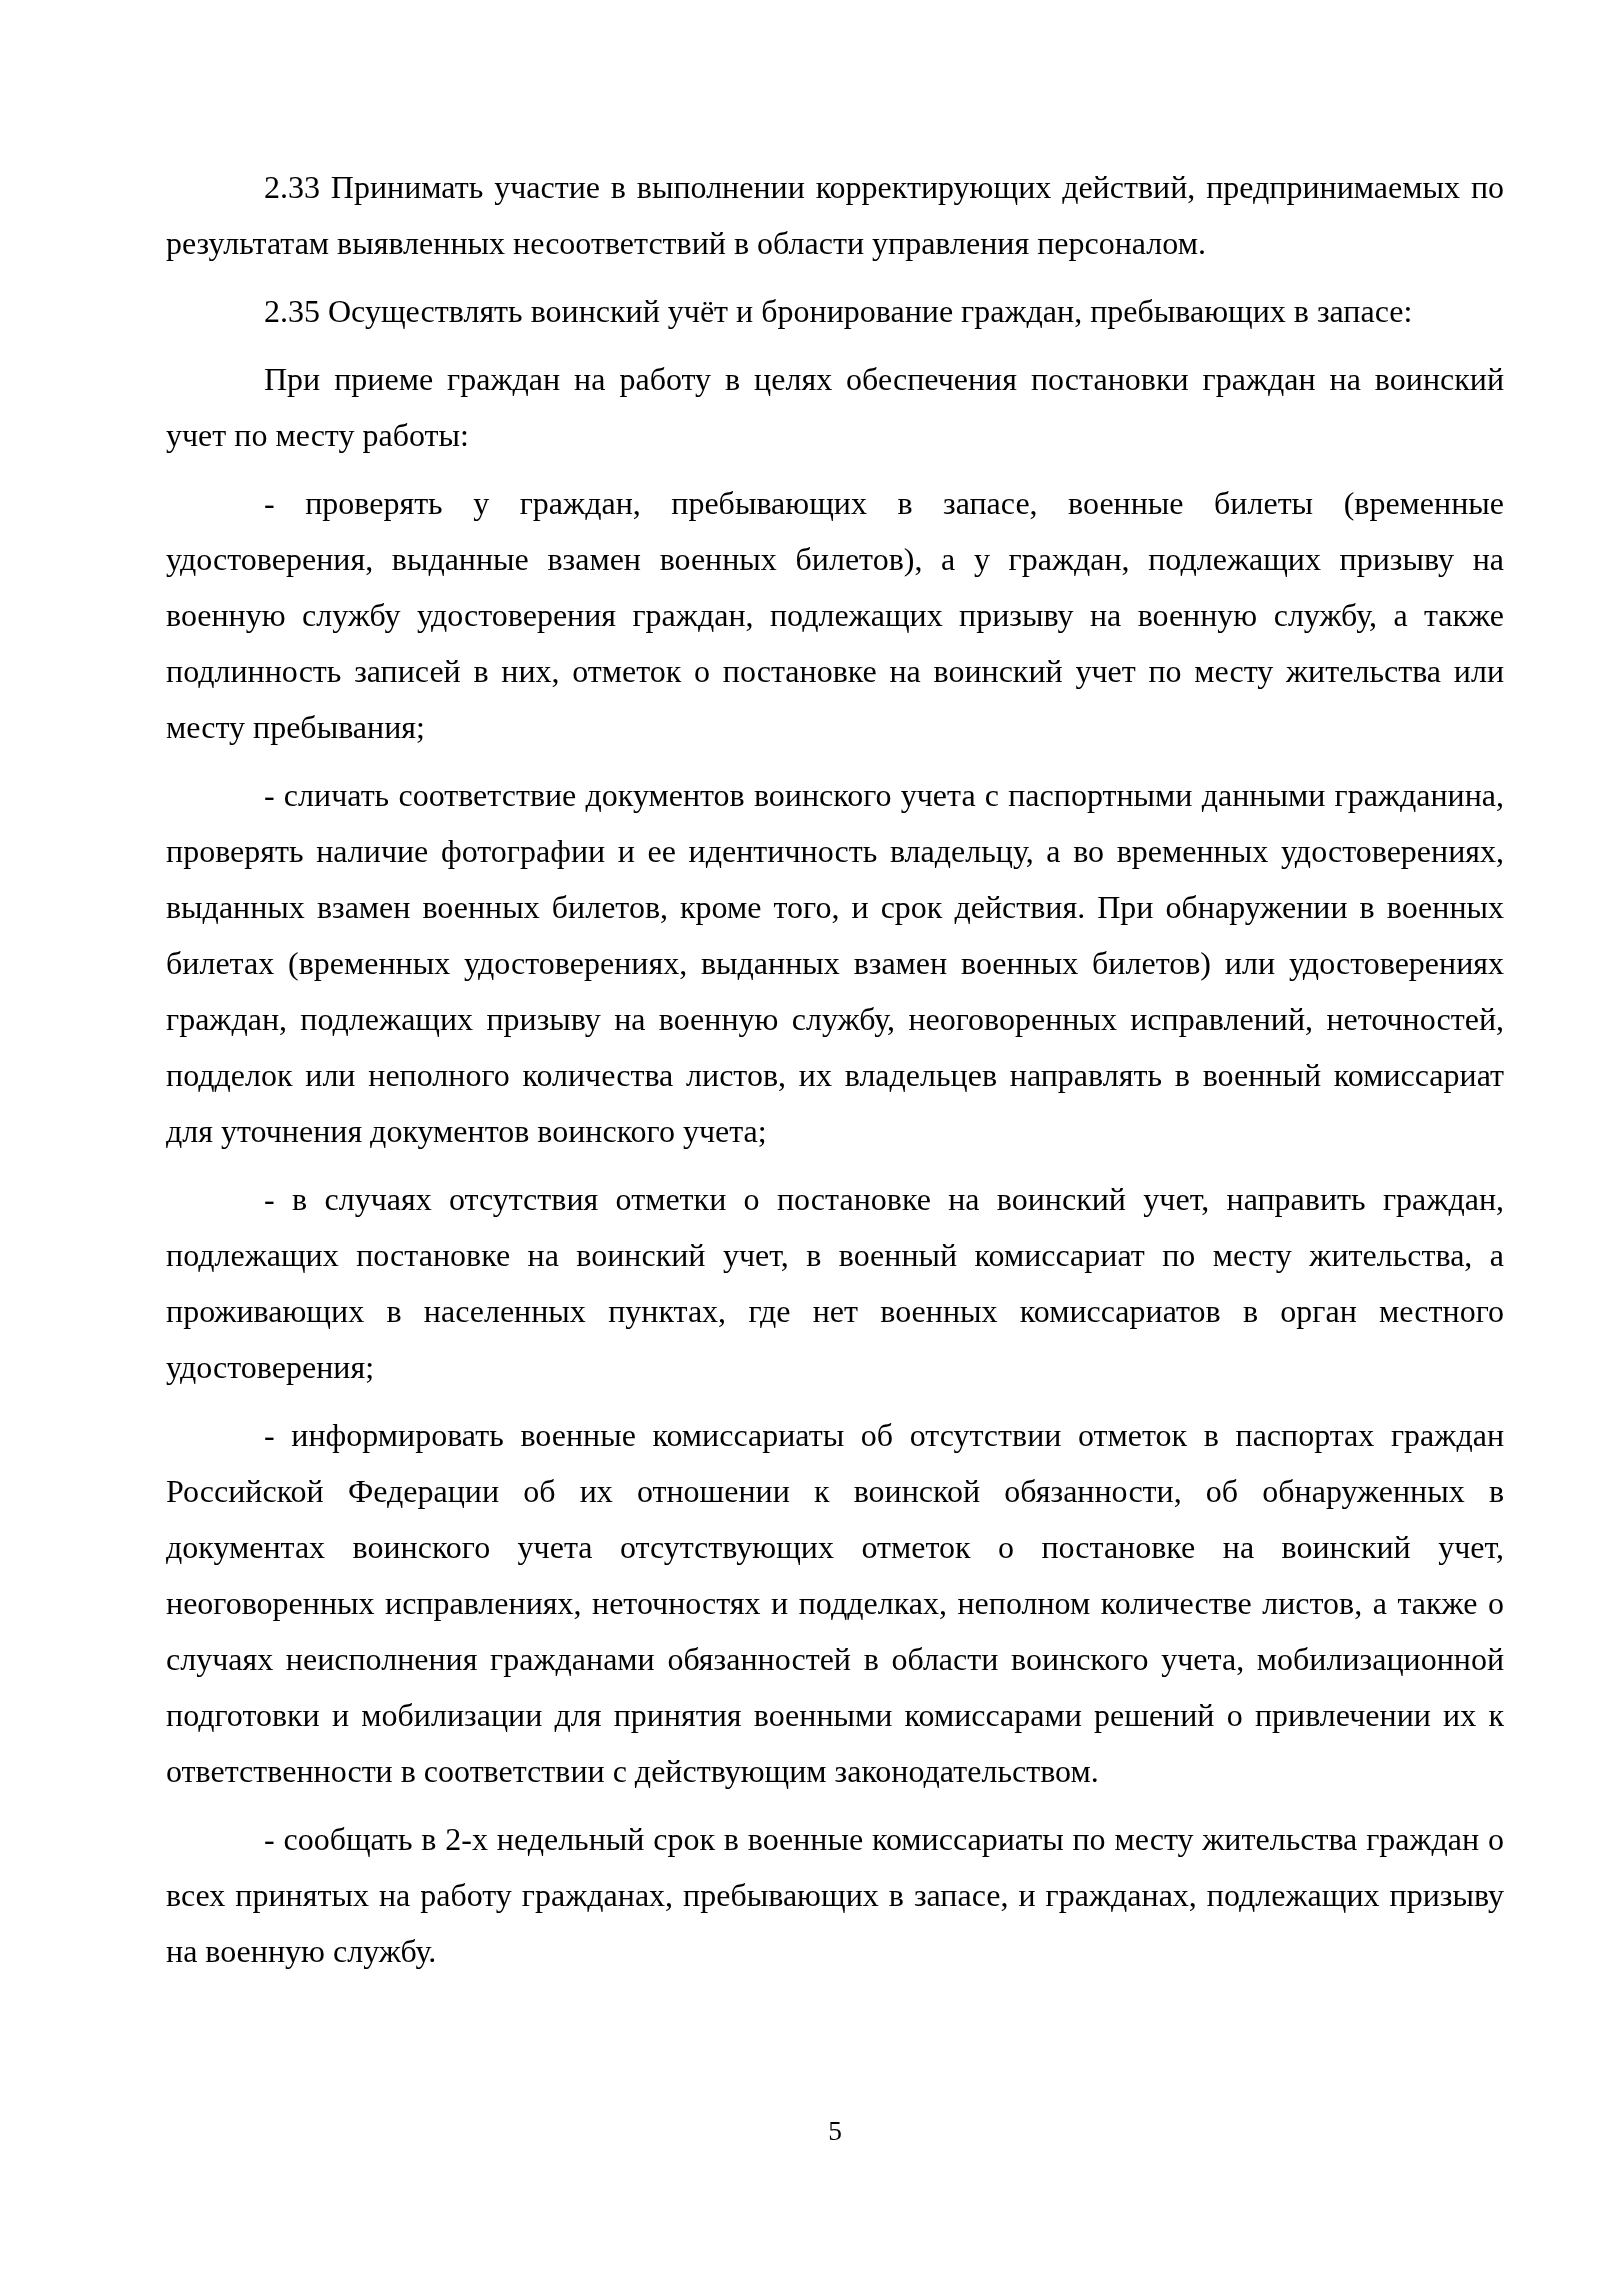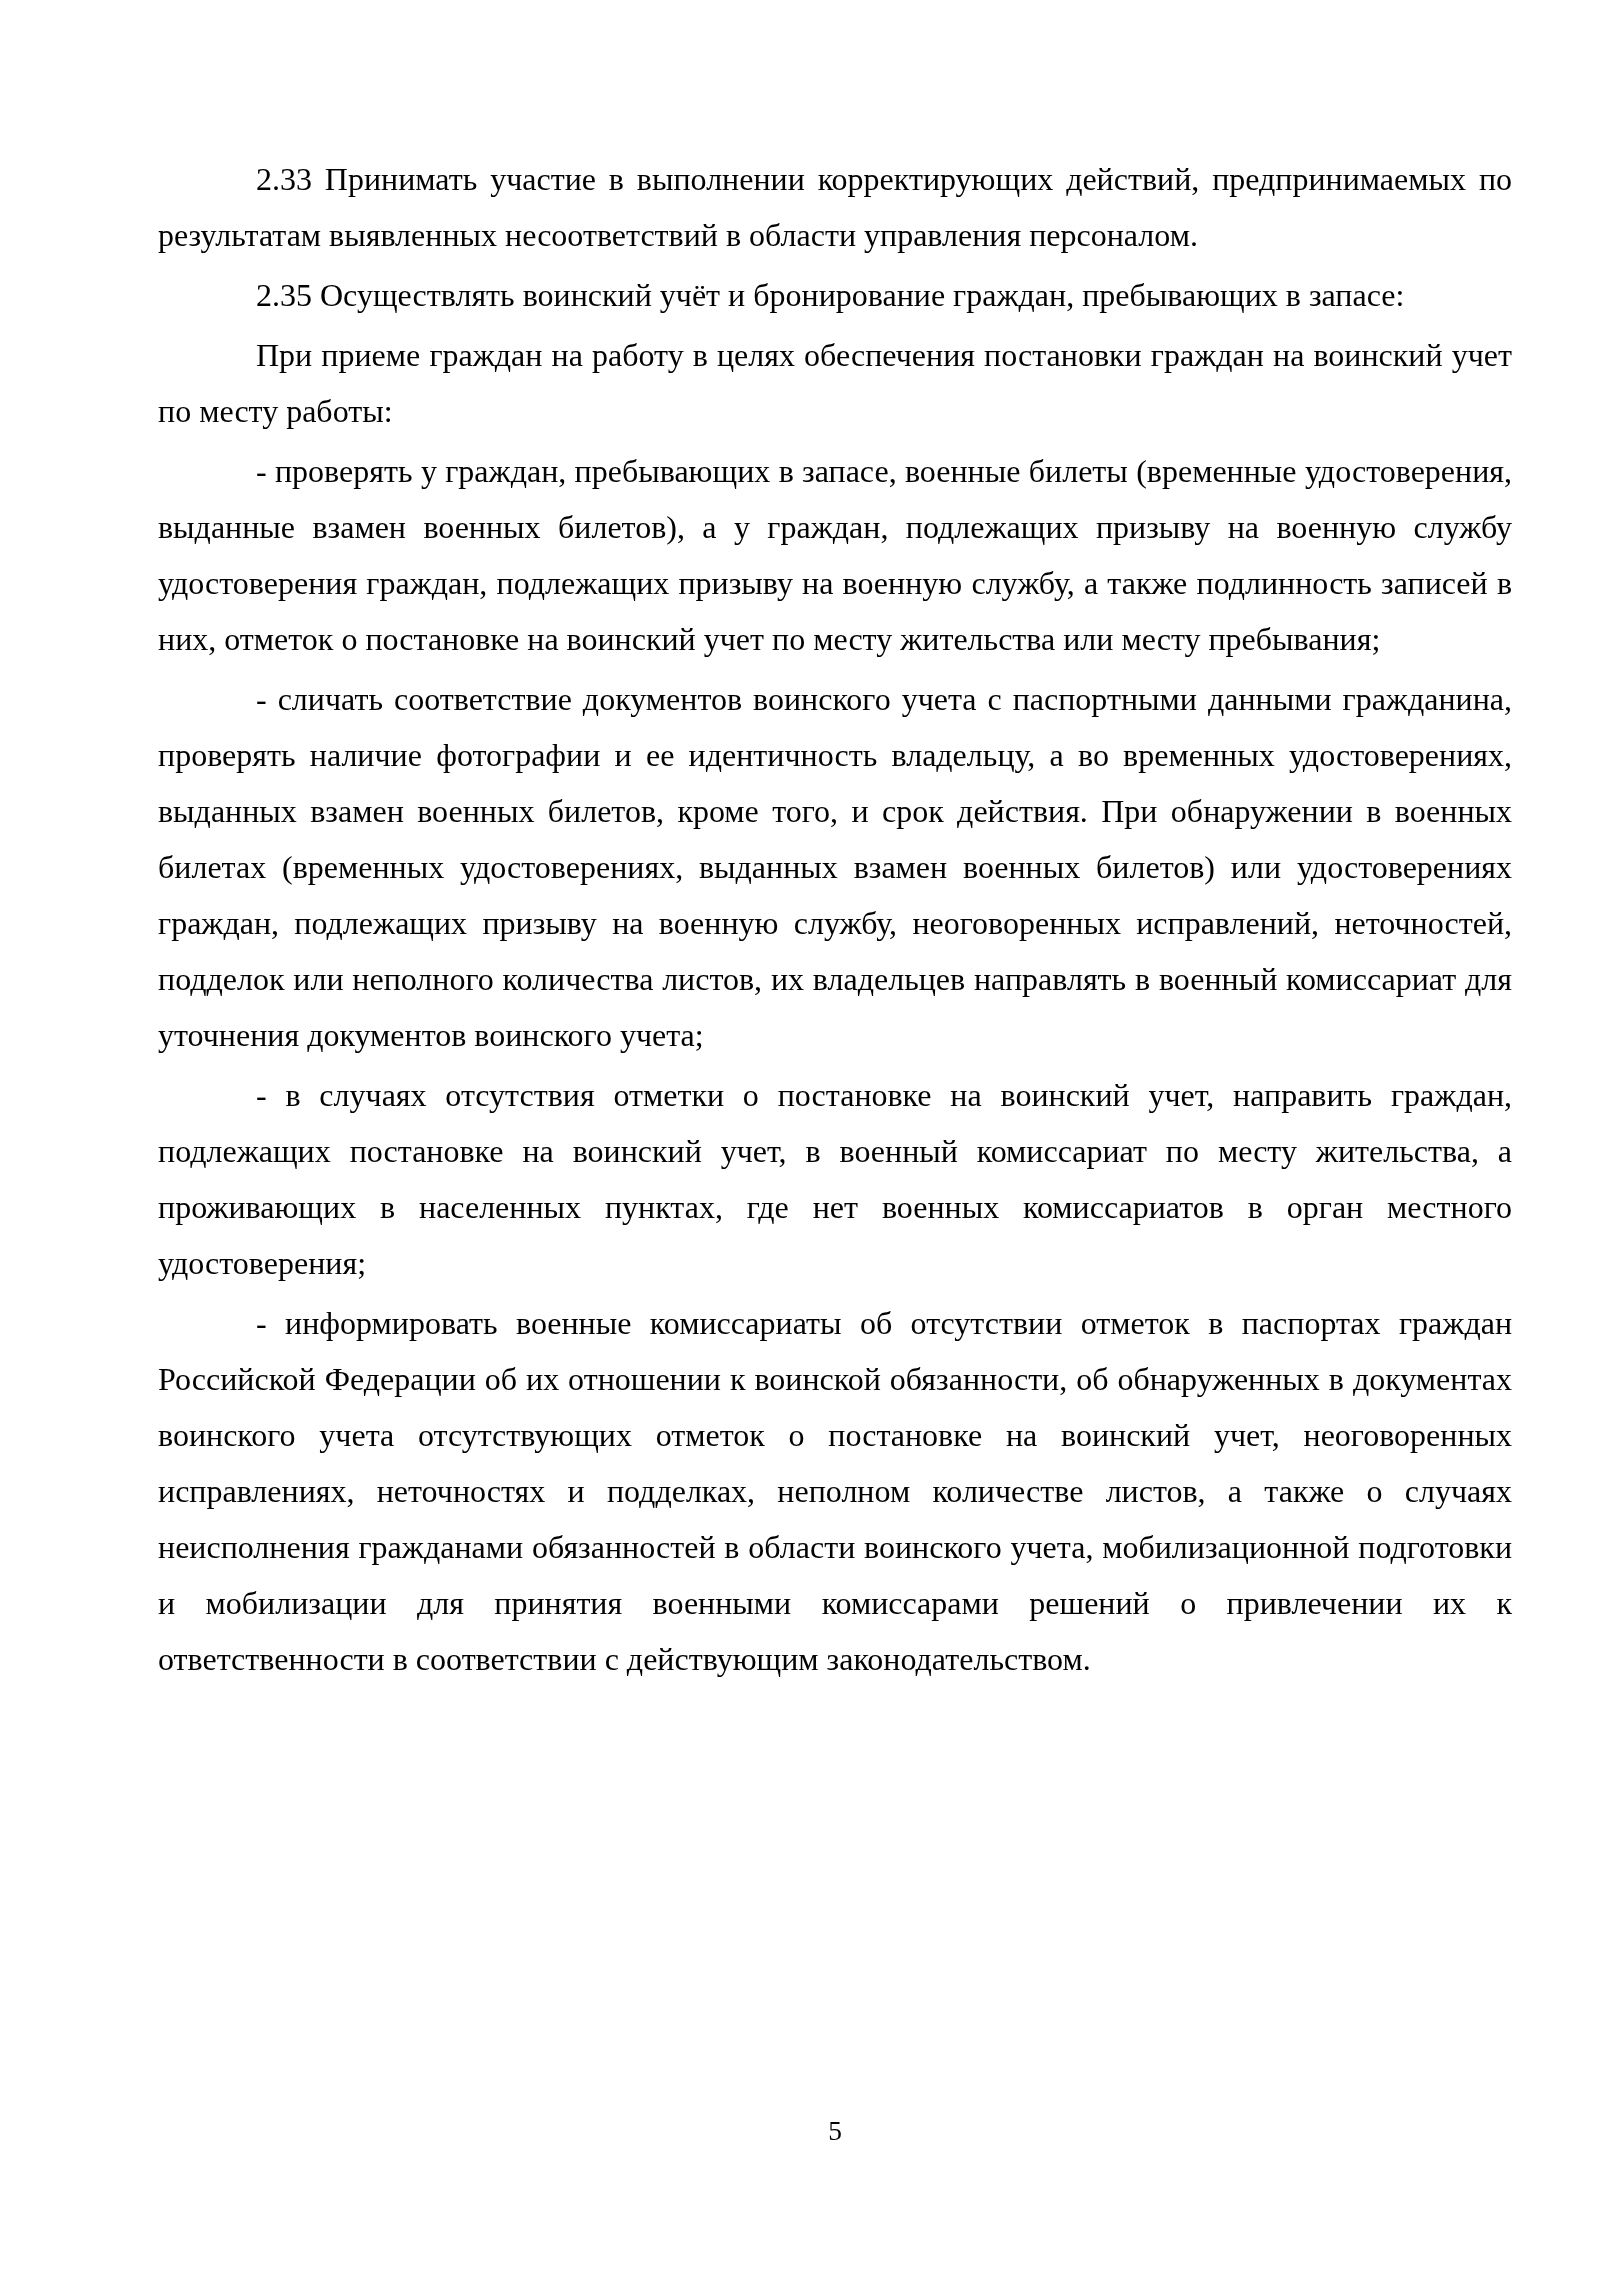--- a/index.html
+++ b/index.html
@@ -20,21 +20,21 @@
     color: #000000;
     font-family: "Liberation Serif", "DejaVu Serif", serif;
   }
   .doc-body {
     position: absolute;
     left: 154px;
     top: 147px;
     width: 1362px;
   }
   .para {
-    margin: 4px;
+    margin: 12px;
     padding: 0;
     font-size: 32px;
     line-height: 56px;
     text-align: justify;
     text-indent: 98px;
     color: #000000;
     word-spacing: normal;
     font-family: Liberation Serif, serif;
   }
   .footer {
@@ -53,18 +53,19 @@
 
 <div class="page">
   <div class="doc-body">
       <p class="para">2.33 Принимать участие в выполнении корректирующих действий, предпринимаемых по результатам выявленных несоответствий в области управления персоналом.</p>
       <p class="para">2.35 Осуществлять воинский учёт и бронирование граждан, пребывающих в запасе:</p>
       <p class="para">При приеме граждан на работу в целях обеспечения постановки граждан на воинский учет по месту работы:</p>
       <p class="para">- проверять у граждан, пребывающих в запасе, военные билеты (временные удостоверения, выданные взамен военных билетов), а у граждан, подлежащих призыву на военную службу удостоверения граждан, подлежащих призыву на военную службу, а также подлинность записей в них, отметок о постановке на воинский учет по месту жительства или месту пребывания;</p>
       <p class="para">- сличать соответствие документов воинского учета с паспортными данными гражданина, проверять наличие фотографии и ее идентичность владельцу, а во временных удостоверениях, выданных взамен военных билетов, кроме того, и срок действия. При обнаружении в военных билетах (временных удостоверениях, выданных взамен военных билетов) или удостоверениях граждан, подлежащих призыву на военную службу, неоговоренных исправлений, неточностей, подделок или неполного количества листов, их владельцев направлять в военный комиссариат для уточнения документов воинского учета;</p>
       <p class="para">- в случаях отсутствия отметки о постановке на воинский учет, направить граждан, подлежащих постановке на воинский учет, в военный комиссариат по месту жительства, а проживающих в населенных пунктах, где нет военных комиссариатов в орган местного удостоверения;</p>
       <p class="para">- информировать военные комиссариаты об отсутствии отметок в паспортах граждан Российской Федерации об их отношении к воинской обязанности, об обнаруженных в документах воинского учета отсутствующих отметок о постановке на воинский учет, неоговоренных исправлениях, неточностях и подделках, неполном количестве листов, а также о случаях неисполнения гражданами обязанностей в области воинского учета, мобилизационной подготовки и мобилизации для принятия военными комиссарами решений о привлечении их к ответственности в соответствии с действующим законодательством.</p>
+      <p class="para">- сообщать в 2-х недельный срок в военные комиссариаты по месту жительства граждан о всех принятых на работу гражданах, пребывающих в запасе, и гражданах, подлежащих призыву на военную службу.</p>
     </div>
   <div class="footer">
     <span>5</span>
   </div>
 </div>
 
 
 </body></html>

